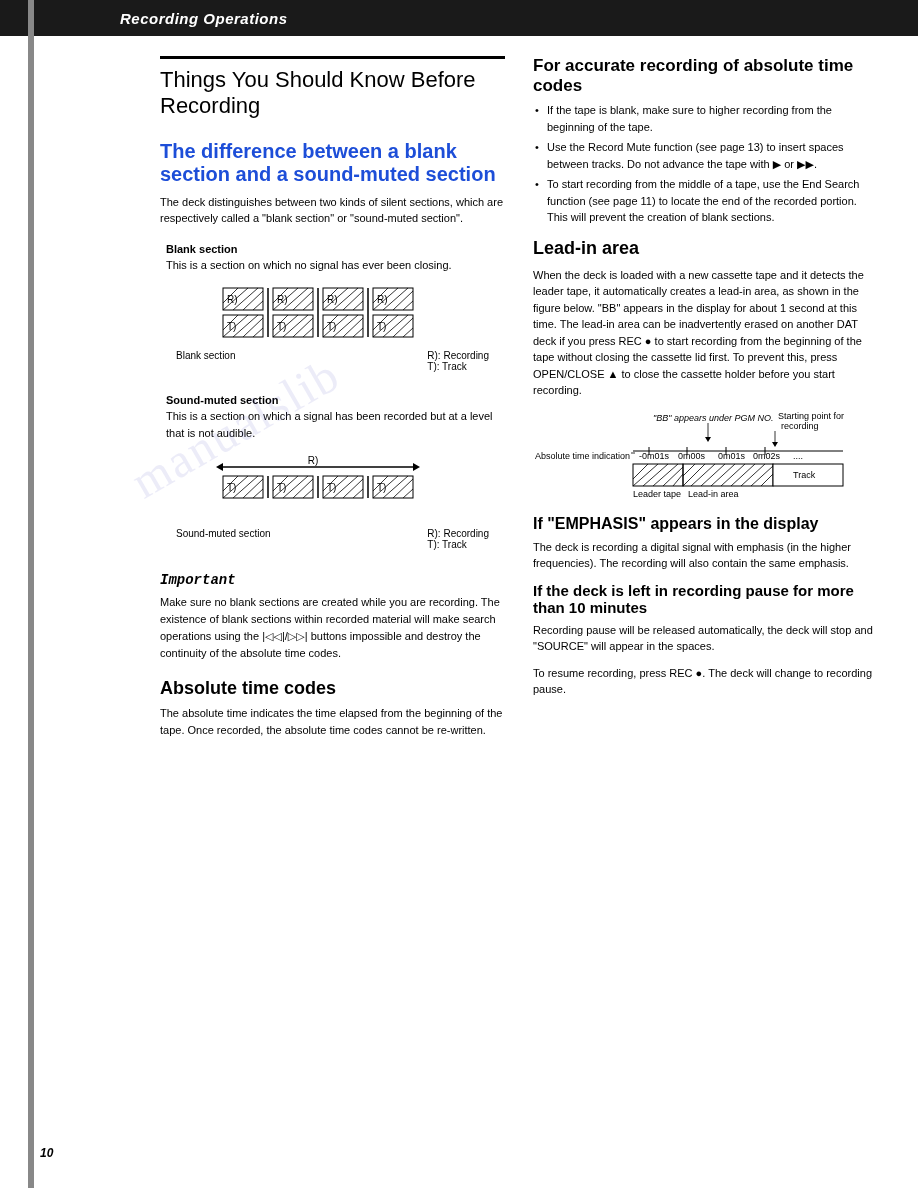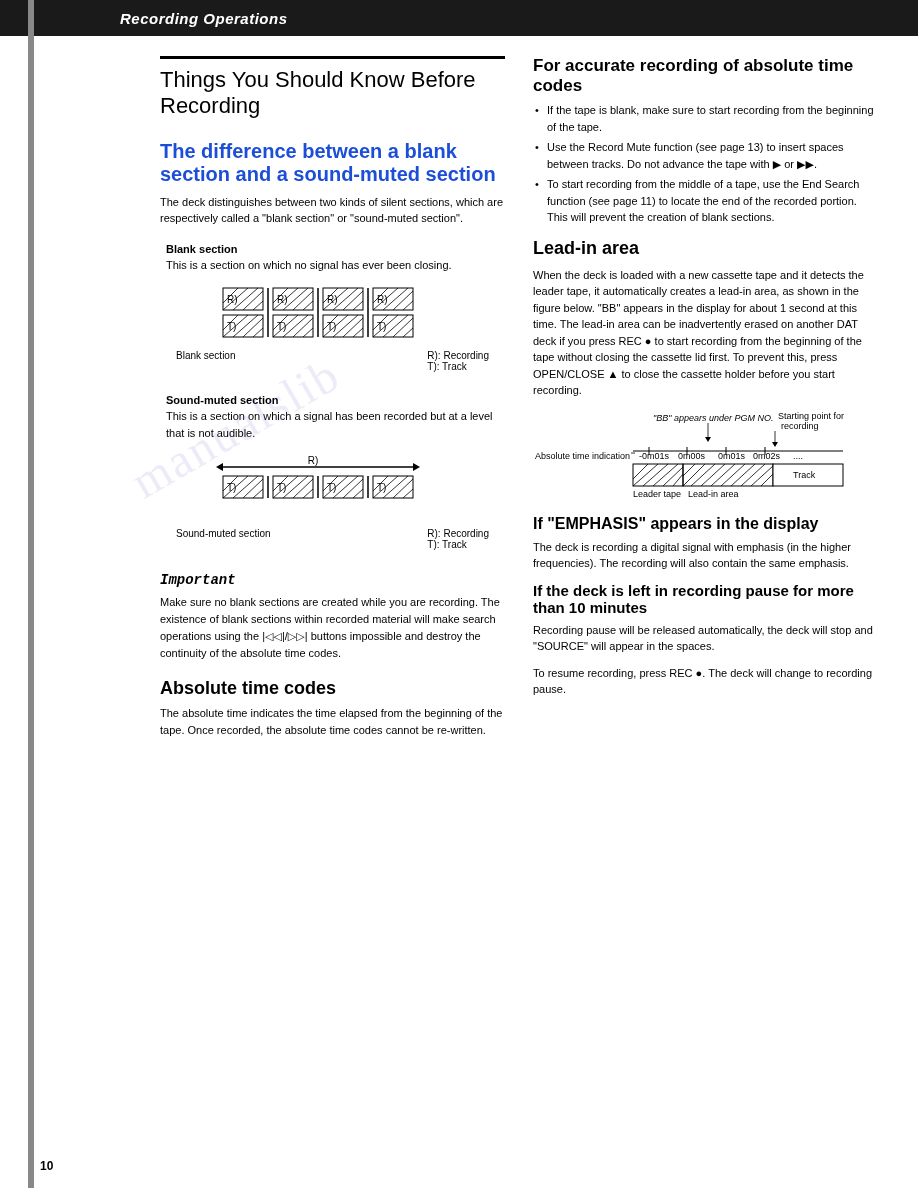--- a/index.html
+++ b/index.html
@@ -182,24 +182,25 @@
 
     
     .leadin-diagram {
       margin: 10px 0 14px 0;
       position: relative;
     }
 
     
     .page-number {
       position: absolute;
-      bottom: 15px;
+      bottom: 28px;
       left: 40px;
       font-size: 12px;
       font-weight: bold;
+      font-style: italic;
     }
 
     .watermark {
       position: absolute;
       top: 400px;
       left: 120px;
       font-size: 48px;
       color: rgba(100,100,200,0.12);
       transform: rotate(-30deg);
       pointer-events: none;
@@ -395,21 +396,21 @@
         <p class="body-text">The absolute time indicates the time elapsed from the beginning of the tape.  Once recorded, the absolute time codes cannot be re-written.</p>
       </div>
 
     </div>
 
     <div class="right-col">
 
       <p class="right-heading-bold">For accurate recording of absolute time codes</p>
 
       <ul class="bullet-list">
-        <li>If the tape is blank, make sure to start recording from the beginning of the tape.</li>
+        <li>If the tape is blank, make sure to higher recording from the beginning of the tape.</li>
         <li>Use the Record Mute function (see page 13) to insert spaces between tracks.  Do not advance the tape with ▶ or ▶▶.</li>
         <li>To start recording from the middle of a tape, use the End Search function (see page 11) to locate the end of the recorded portion.  This will prevent the creation of blank sections.</li>
       </ul>
 
       <h2 class="right-section-heading" style="margin-top:6px;">Lead-in area</h2>
       <p class="right-body-text">When the deck is loaded with a new cassette tape and it detects the leader tape, it automatically creates a lead-in area, as shown in the figure below.  "BB" appears in the display for about 1 second at this time. The lead-in area can be inadvertently erased on another DAT deck if you press REC ● to start recording from the beginning of the tape without closing the cassette lid first.  To prevent this, press OPEN/CLOSE ▲ to close the cassette holder before you start recording.</p>
 
       <div class="leadin-diagram">
         <svg width="340" height="90">
 

